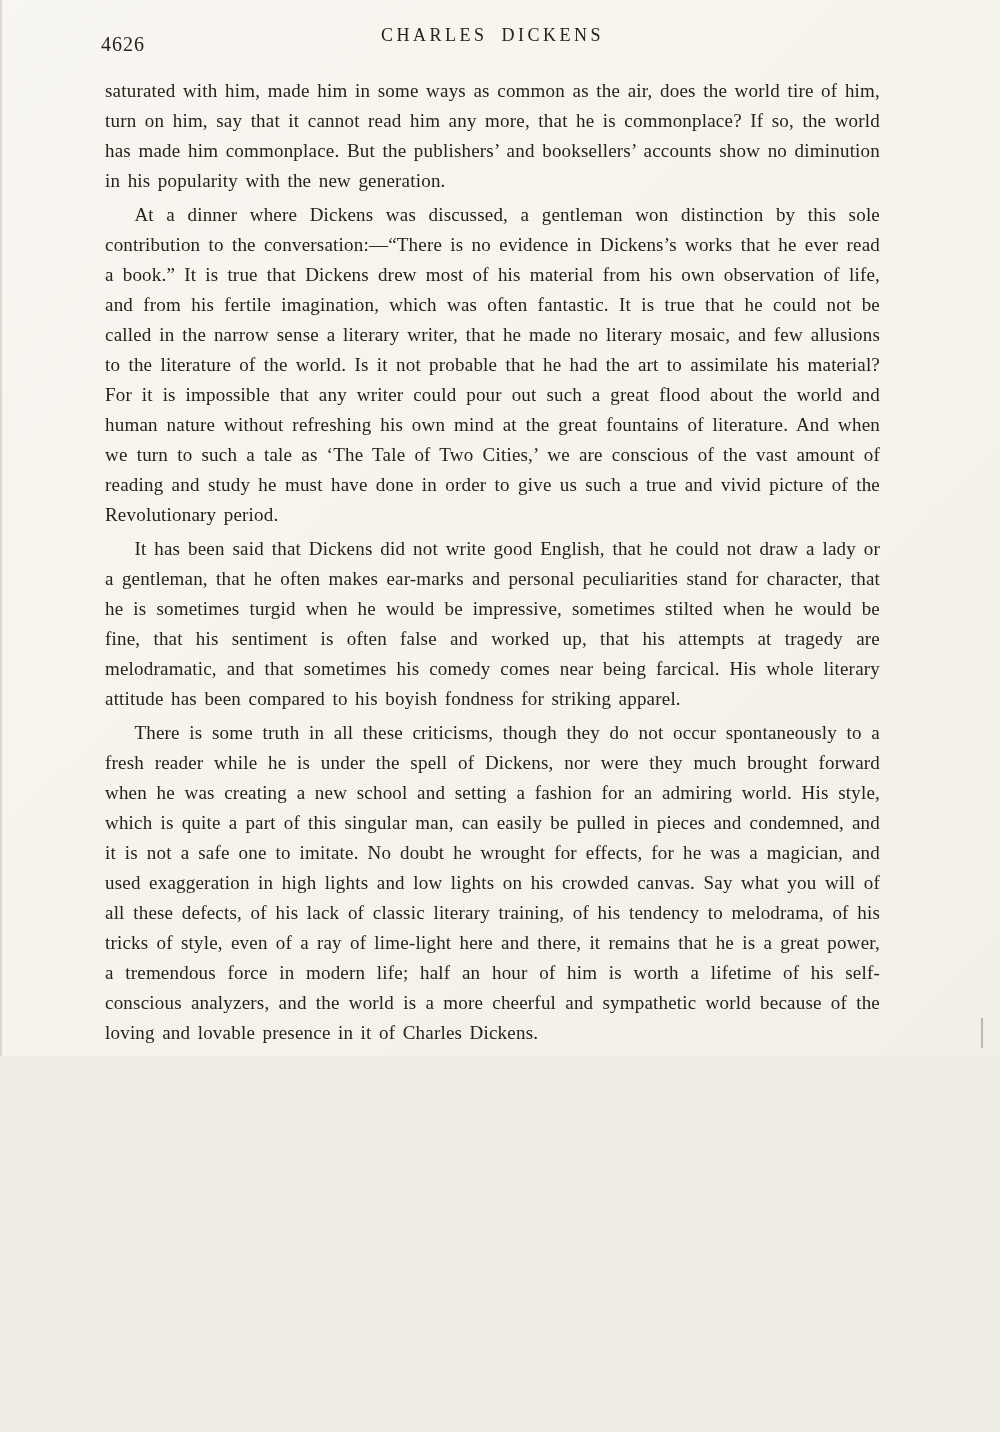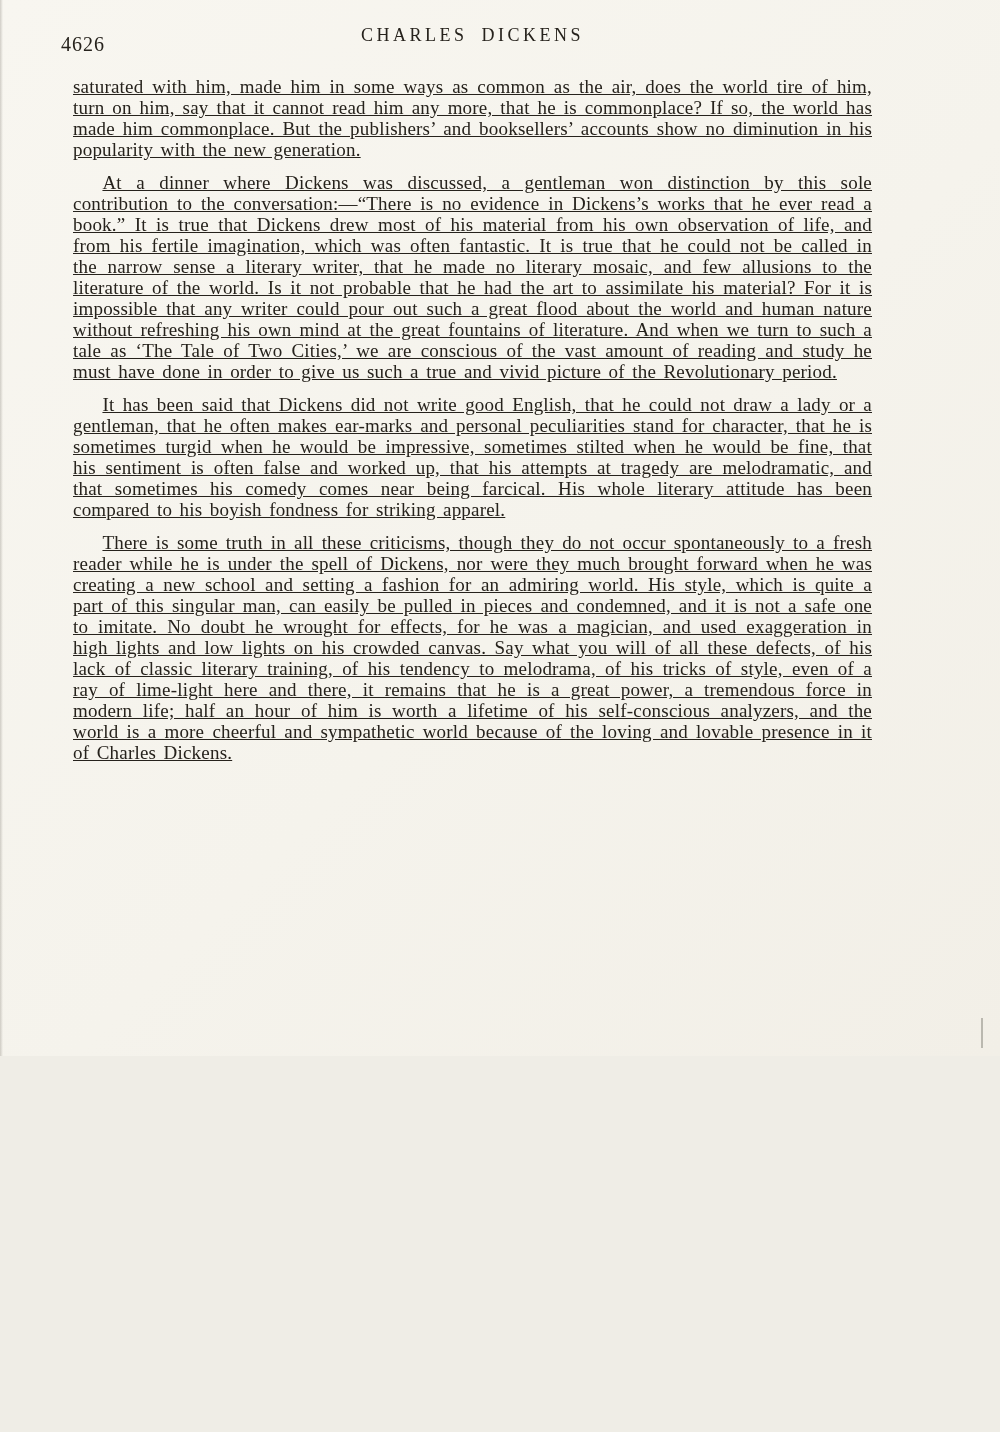--- a/index.html
+++ b/index.html
@@ -9,22 +9,21 @@
     }
     .page {
       position: relative;
       width: 1000px;
       height: 1056px;
       box-sizing: border-box;
       background: linear-gradient(135deg, #f8f6f0 0%, #f5f3ec 55%, #f2efe7 100%);
       color: #26221c;
       font-family: "Liberation Serif", "DejaVu Serif", serif;
       overflow: hidden;
-      padding: 26px 116px 0 61px;
-      text-decoration: underline;
+      padding: 26px 116px 0 101px;
     }
     .header {
       position: relative;
       height: 30px;
       margin-bottom: 20px;
     }
     .pagenum {
       position: absolute;
       left: 0;
       bottom: 0;
@@ -35,23 +34,23 @@
       position: absolute;
       left: 0;
       right: 0;
       bottom: 10px;
       text-align: center;
       font-size: 18px;
       letter-spacing: 3.5px;
       word-spacing: 6px;
     }
     .body-text p {
-      margin: 12px;
+      margin: 4px;
       font-size: 19px;
-      line-height: 21px;
+      line-height: 30px;
       text-align: justify;
       text-indent: 1.55em;
       word-spacing: 2.5px;
       letter-spacing: 0.2px;
       hyphens: auto;
       -webkit-hyphens: auto;
     }
     .body-text p.noindent {
       text-indent: 0;
     }

